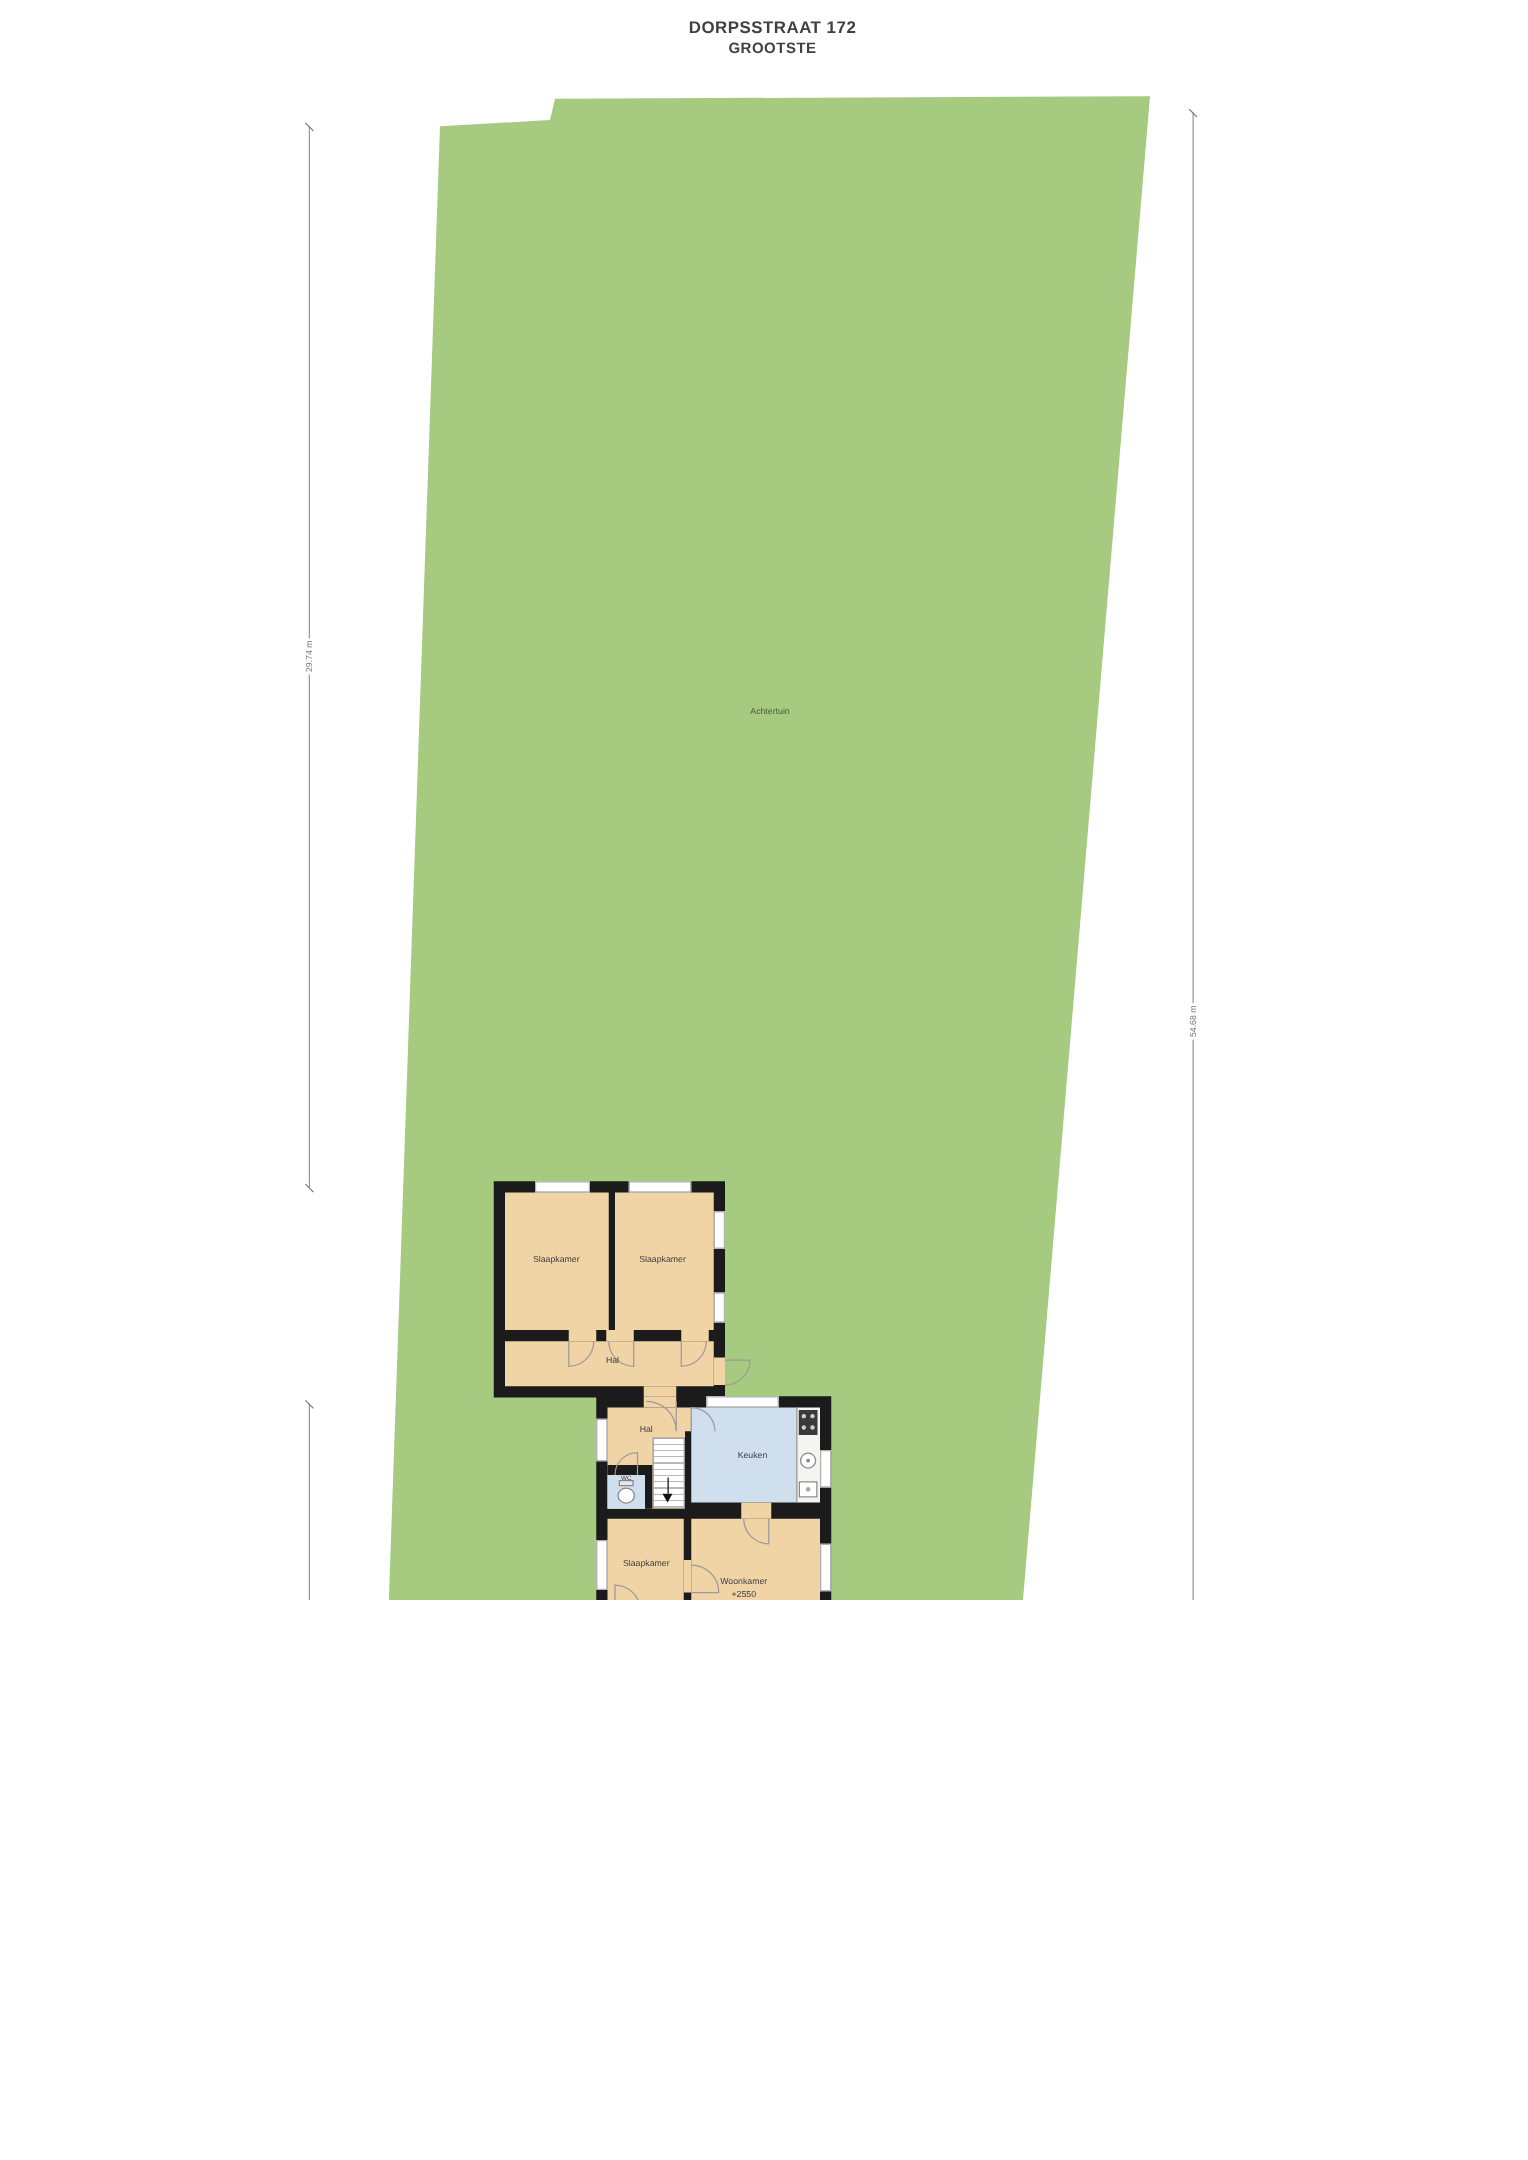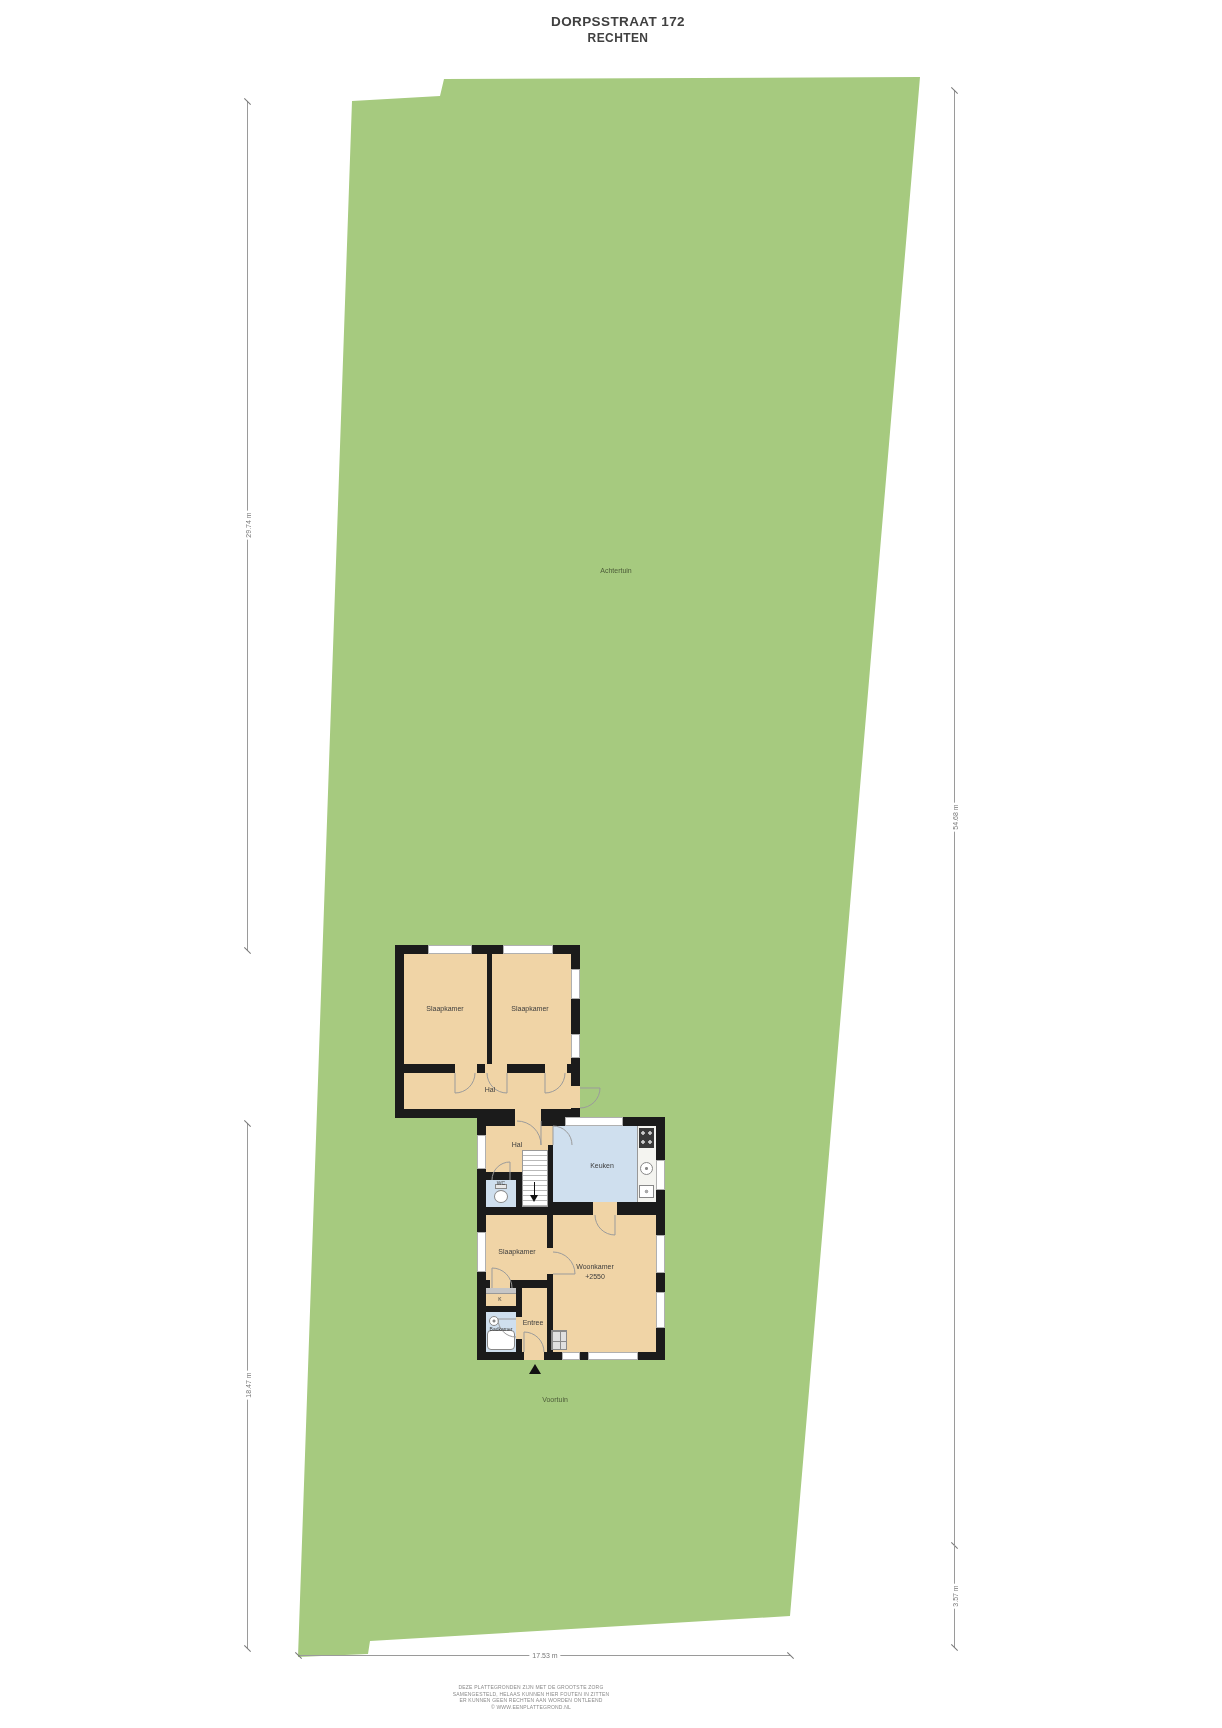--- a/index.html
+++ b/index.html
@@ -1,20 +1,20 @@
 <!DOCTYPE html>
 <html style="--plot-green: #a6ca7f; --room-tan: #f0d4a6; --room-blue: #cfdfee; --wall: #1b1b1b; --counter: #f4f4f0; --dim-line: #9a9a9a;"><head>
 <meta charset="utf-8">
 <style>
   :root{
     --plot-green:#a6ca7f; --room-tan:#f0d4a6; --room-blue:#cfdfee;
     --wall:#1b1b1b; --counter:#f4f4f0; --dim-line:#9a9a9a;
   }
   html,body{margin:0;padding:0;background:#fff;}
-  #canvas{position:relative;width:1222px;height:1728px;background:#fff;overflow:hidden;
+  #canvas{position:relative;width:1222px;height:1280px;background:#fff;overflow:hidden;
           font-family:"Liberation Sans",sans-serif;}
   svg{position:absolute;left:0;top:0;}
   .plot{fill:var(--plot-green);}
   .wallblk{position:absolute;background:var(--wall);}
   .rm-tan{position:absolute;background:var(--room-tan);}
   .rm-blue{position:absolute;background:var(--room-blue);}
   .gap{position:absolute;background:var(--room-tan);}
   .win{position:absolute;background:#fff;border:1px solid #b0b0b0;box-sizing:border-box;}
   .lbl{position:absolute;transform:translate(-50%,-50%);font-size:7px;color:#3d3d3d;white-space:nowrap;}
   .lbl-tiny{position:absolute;transform:translate(-50%,-50%);font-size:5px;color:#3d3d3d;white-space:nowrap;}
@@ -59,21 +59,21 @@
 <body>
 
 <div id="canvas">
 
   <svg width="1222" height="1728">
     <polygon class="plot" points="352,101 440,96 444,79 920,77 790,1616 370,1641 368,1654 298,1657"></polygon>
   </svg>
 
   <div class="title-wrap">
     <div class="title-main">DORPSSTRAAT 172</div>
-    <div class="title-sub">RECHTEN</div>
+    <div class="title-sub">GROOTSTE</div>
   </div>
 
   <div class="glabel" style="left:616px;top:570px;">Achtertuin</div>
   <div class="glabel" style="left:555px;top:1399px;">Voortuin</div>
 
   <div class="wallblk" style="left:395px;top:945px;width:185px;height:173px;"></div>
   <div class="rm-tan" style="left:404px;top:954px;width:83px;height:110px;"></div>
   <div class="rm-tan" style="left:492px;top:954px;width:79px;height:110px;"></div>
   <div class="rm-tan" style="left:404px;top:1073px;width:167px;height:36px;"></div>
   <div class="win" style="left:428px;top:945px;width:44px;height:9px;"></div>

